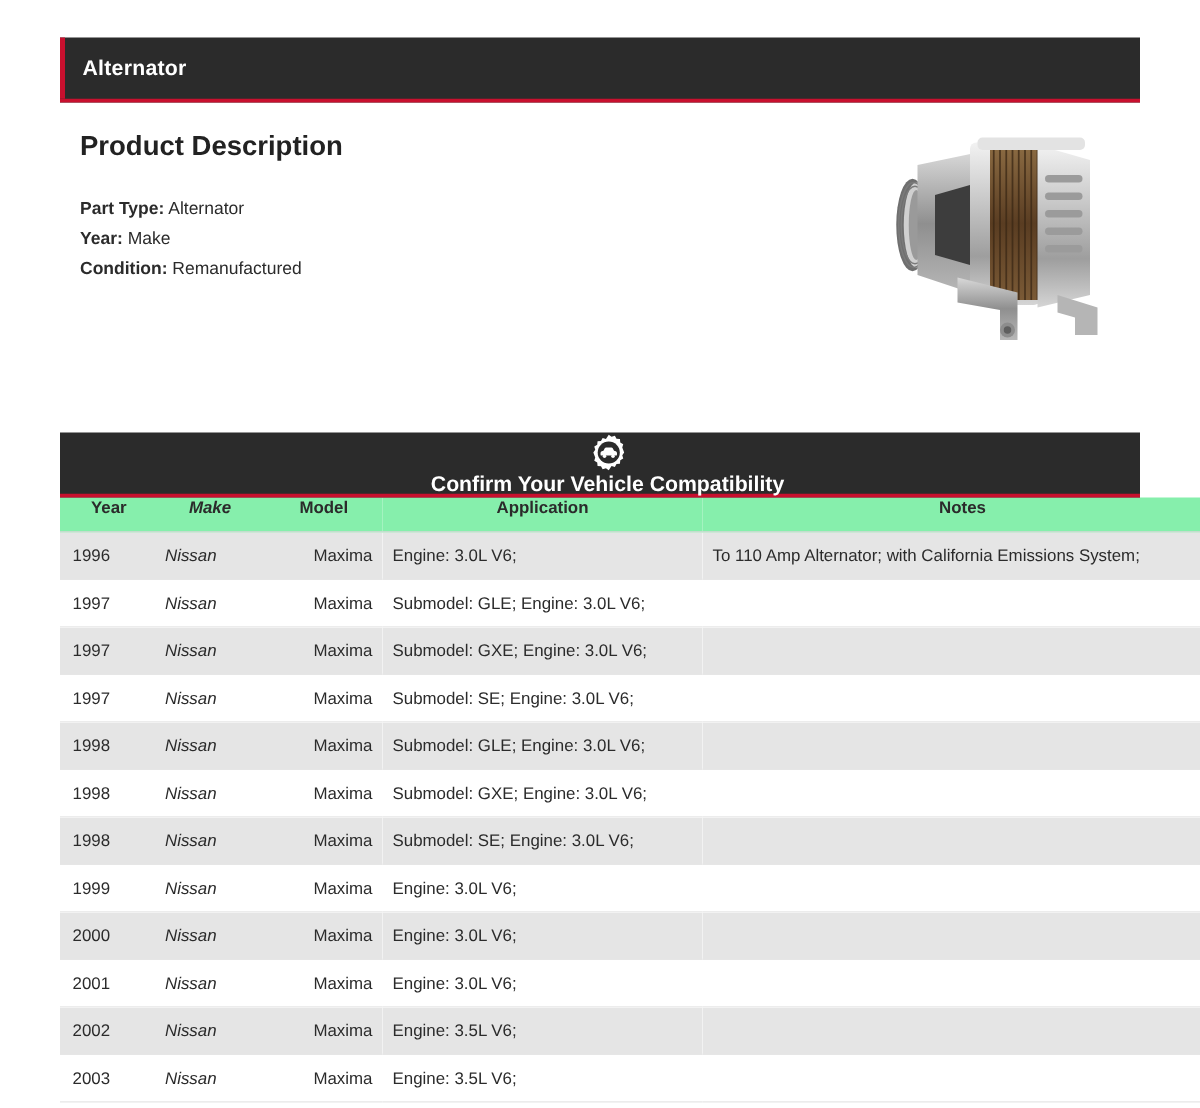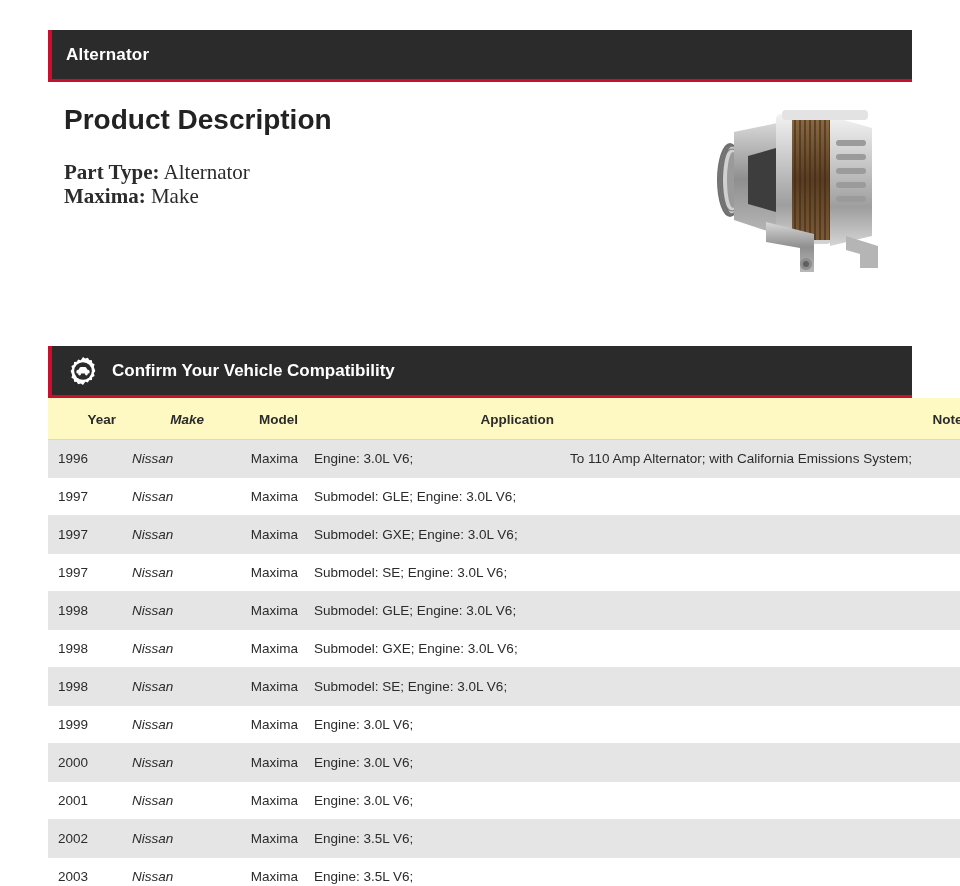--- a/index.html
+++ b/index.html
@@ -52,30 +52,29 @@
     margin: 22px 48px 0 48px;
     min-height: 200px;
   }
   .product-text {
     width: 560px;
     padding-left: 16px;
     box-sizing: border-box;
   }
   .product-text h2 {
     margin: 0 0 24px 0;
-    font-size: 28px;
+    font-size: 22px;
     font-weight: bold;
     color: #222;
   }
   .spec-line {
-    font-size: 21px;
+    font-size: 14px;
     line-height: 24px;
     color: #2b2b2b;
     margin-bottom: 0;
-    font-family: Liberation Serif, serif;
   }
   .spec-line .k {
     font-weight: bold;
   }
   .spec-line .v {
     font-weight: normal;
   }
 
   
   .product-image {
@@ -89,20 +88,21 @@
   
   .compat-bar {
     position: relative;
     margin: 42px 48px 0 48px;
     background: #2b2b2b;
     height: 52px;
     display: flex;
     align-items: center;
     border-bottom: 3px solid #c8102e;
     box-sizing: border-box;
+    flex-direction: column;
   }
   .compat-bar .bar-accent {
     width: 4px;
     align-self: stretch;
     background: #c8102e;
   }
   .compat-bar .gear-wrap {
     margin-left: 14px;
     width: 34px;
     height: 34px;
@@ -120,27 +120,27 @@
 
   
   table.fitment {
     margin: 0 48px;
     width: 864px;
     border-collapse: collapse;
     table-layout: fixed;
     font-size: 13.5px;
   }
   table.fitment thead th {
-    text-align: right;
+    text-align: center;
     font-weight: bold;
     font-size: 13.5px;
     color: #2b2b2b;
-    padding: 14px 8px 12px 8px;
+    padding: 0 8px 12px 8px;
     border-bottom: 1px solid #d8d8d8;
-    background: #fef9c3;
+    background: #86efac;
   }
   table.fitment tbody td {
     padding: 11px 8px;
     color: #2b2b2b;
     border-bottom: 1px solid #e6e6e6;
     white-space: nowrap;
     overflow: hidden;
     text-overflow: ellipsis;
   }
   table.fitment tbody tr.alt td {
@@ -164,22 +164,26 @@
 
   <div class="product-block">
     <div class="product-text">
       <h2>Product Description</h2>
 
       <div class="spec-line">
         <span class="k">Part Type:</span>
         <span class="v">Alternator</span>
       </div>
       <div class="spec-line">
-        <span class="k">Maxima:</span>
+        <span class="k">Year:</span>
         <span class="v">Make</span>
+      </div>
+      <div class="spec-line">
+        <span class="k">Condition:</span>
+        <span class="v">Remanufactured</span>
       </div>
     </div>
 
     <div class="product-image">
       <svg viewBox="0 0 210 200" width="210" height="200" aria-hidden="true">
         <defs>
           <linearGradient id="metalH" x1="0" y1="0" x2="0" y2="1">
             <stop offset="0%" stop-color="#f2f2f2"></stop>
             <stop offset="35%" stop-color="#c9c9c9"></stop>
             <stop offset="70%" stop-color="#9e9e9e"></stop>

